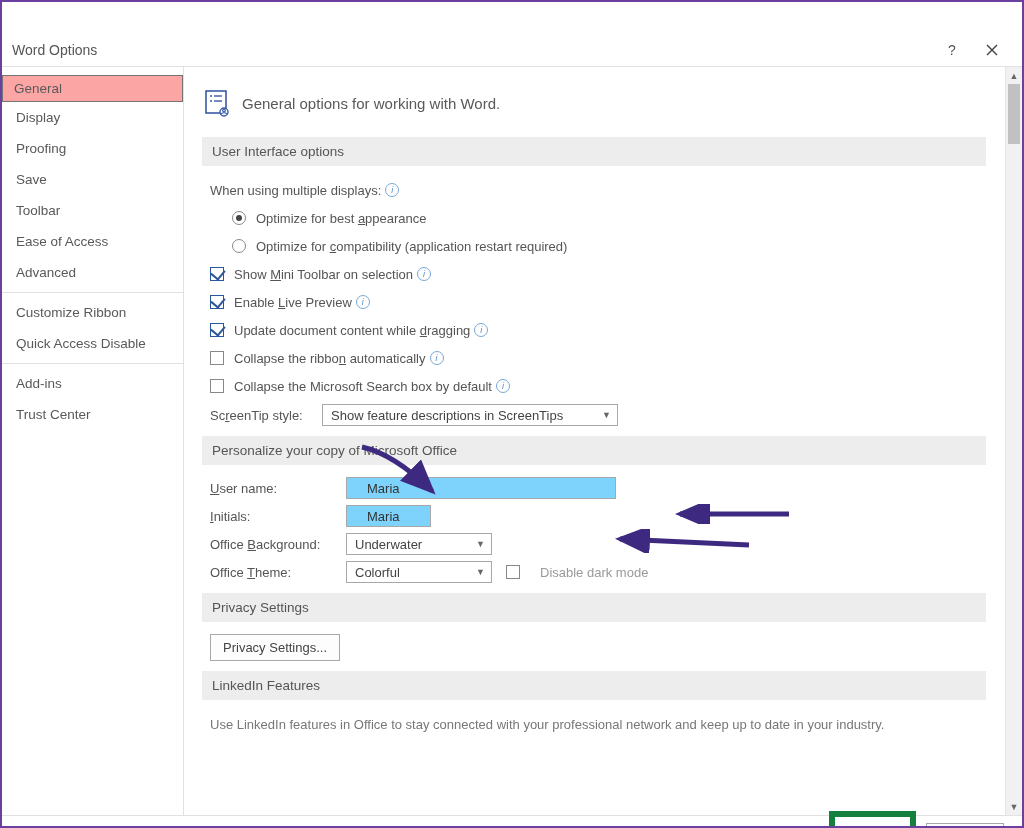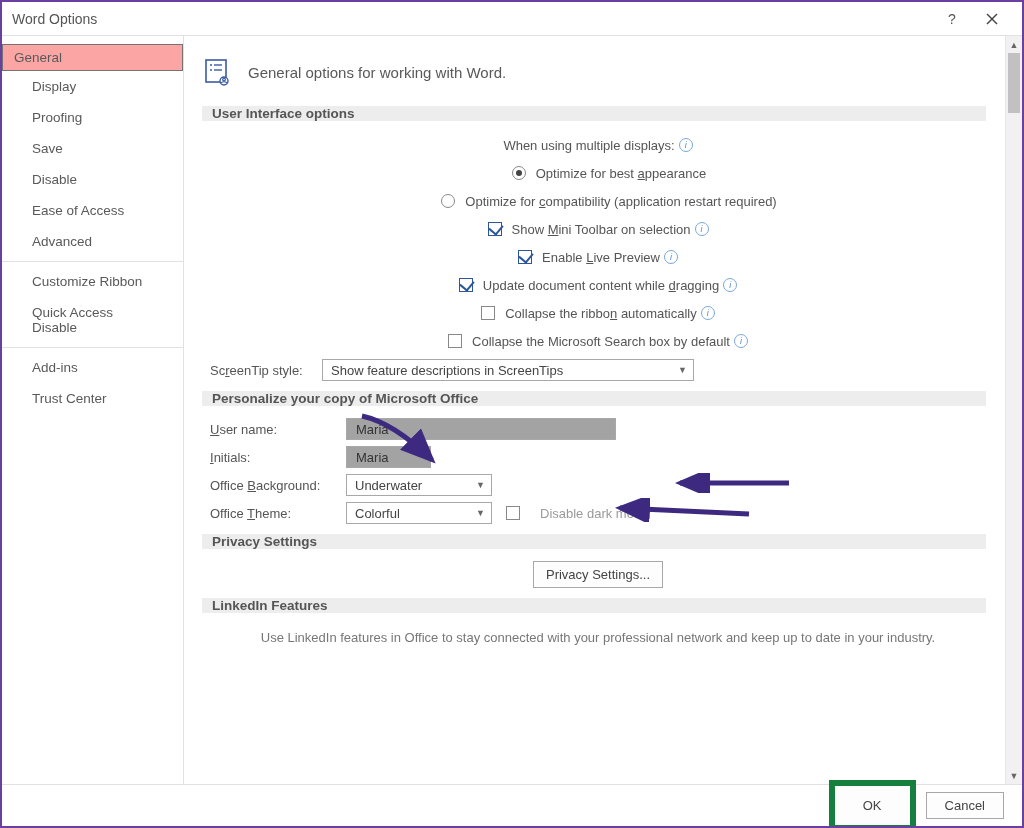--- a/index.html
+++ b/index.html
@@ -12,40 +12,41 @@
   height: 828px;
   overflow: hidden;
   border: 2px solid #6b3fa0;
 }
 .titlebar {
   display: flex;
   align-items: center;
   height: 34px;
   padding: 0 10px;
   border-bottom: 1px solid #e1e1e1;
+  margin-top: 31px;
 }
 .titlebar .title { flex: 1; color: #555; font-size: 14px; }
 .titlebar .tbtn {
   width: 40px; height: 30px;
   display: flex; align-items: center; justify-content: center;
   color: #555; font-size: 14px;
 }
 .titlebar .tbtn svg { width: 12px; height: 12px; }
 .main {
   display: flex;
   height: 748px;
 }
 .sidebar {
   width: 182px;
   border-right: 1px solid #e1e1e1;
   padding-top: 8px;
   background: #fff;
 }
 .side-item {
-  padding: 8px 30px;
+  padding: 8px 14px;
   color: #595959;
   font-size: 13.5px;
   cursor: pointer;
 }
 .side-item.selected {
   background: #fca5a5;
   border: 1px solid #737373;
   padding: 5px 11px;
 }
 .side-sep { height: 1px; background: #e1e1e1; margin: 4px 0; }
@@ -66,33 +67,33 @@
 }
 .vscroll .arrow {
   height: 17px; display:flex; align-items:center; justify-content:center;
   color:#666; font-size:9px;
 }
 .vscroll .thumb {
   position:absolute; top:17px; left:2px; right:2px; height:60px;
   background:#c1c1c1;
 }
 .heading-row {
-  display: flex; align-items: center; gap: 14px; margin: 6px 0 18px 0;
+  display: flex; align-items: center; gap: 8px; margin: 6px 0 18px 0;
 }
 .heading-row .icon-box { width:32px; height:32px; color:#3b5ba5; }
 .heading-text { font-size: 15px; color: #595959; }
 .section-head {
   background: #ededed;
-  padding: 0 10px;
-  font-weight: 700;
+  padding: 7px 10px;
+  font-weight: 400;
   color: #555;
   font-size: 13.5px;
   margin: 10px 0 12px 0;
 }
-.row { display:flex; align-items:center; margin: 4px 0 4px 8px; min-height:24px;justify-content:center; }
+.row { display:flex; align-items:center; margin: 4px 0 4px 8px; min-height:24px; }
 .row.indent { margin-left: 30px; }
 .radio, .check {
   width:14px; height:14px; margin-right:10px; display:inline-block; position:relative;
 }
 .radio { border:1px solid #888; border-radius:50%; }
 .radio.checked::after {
   content:''; position:absolute; inset:3px; border-radius:50%; background:#444;
 }
 .check { border:1px solid #888; background:#fff; }
 .check.checked { border-color:#2b579a; }
@@ -105,22 +106,22 @@
   display:inline-flex; width:14px; height:14px; margin-left:4px;
   border:1px solid #7aa8d6; border-radius:50%; color:#5a8cc4;
   font-size:9px; align-items:center; justify-content:center; font-style:italic;
   vertical-align:-2px;
 }
 .label { color:#555; }
 .label u { text-decoration: underline; }
 .form-row { display:flex; align-items:center; margin: 6px 0 6px 8px; }
 .form-label { width: 136px; color:#555; }
 .text-input {
-  border:1px solid #a8a8a8; height:22px; padding: 1px 9px; font: inherit;
-  color:#333; background:#a3a3a3;
+  border:1px solid #a8a8a8; height:22px; padding: 1px 20px; font: inherit;
+  color:#333; background:#7dd3fc;
 }
 .text-input.uname { width: 270px; }
 .text-input.init { width: 85px; }
 .dropdown {
   display:inline-flex; align-items:center; justify-content:space-between;
   border:1px solid #a8a8a8; height:22px; padding:0 6px 0 8px; background:#fff;
   color:#444;
 }
 .dropdown .caret { margin-left:8px; font-size:9px; color:#666; }
 .btn {
@@ -152,21 +153,21 @@
       </svg>
   </div>
 </div>
 
 <div class="main">
   <div class="sidebar">
     <div class="side-item selected">General</div>
     <div class="side-item">Display</div>
     <div class="side-item">Proofing</div>
     <div class="side-item">Save</div>
-    <div class="side-item">Disable</div>
+    <div class="side-item">Toolbar</div>
     <div class="side-item">Ease of Access</div>
     <div class="side-item">Advanced</div>
     <div class="side-sep"></div>
     <div class="side-item">Customize Ribbon</div>
     <div class="side-item">Quick Access Disable</div>
     <div class="side-sep"></div>
     <div class="side-item">Add-ins</div>
     <div class="side-item">Trust Center</div>
   </div>
 
@@ -223,21 +224,21 @@
         <span class="info-icon">i</span>
       </div>
       <div class="row">
         <span class="check"></span>
         <span class="label">Collapse the Microsoft Search box by default</span>
         <span class="info-icon">i</span>
       </div>
 
       <div class="form-row">
         <span class="form-label" style="width:112px">Sc<u>r</u>eenTip style:</span>
-        <div class="dropdown" style="width:372px">
+        <div class="dropdown" style="width:296px">
           <span>Show feature descriptions in ScreenTips</span>
           <span class="caret">▼</span>
         </div>
       </div>
 
       <div class="section-head">Personalize your copy of Microsoft Office</div>
 
       <div class="form-row">
         <span class="form-label"><u>U</u>ser name:</span>
         <input class="text-input uname" value="Maria" style="">

